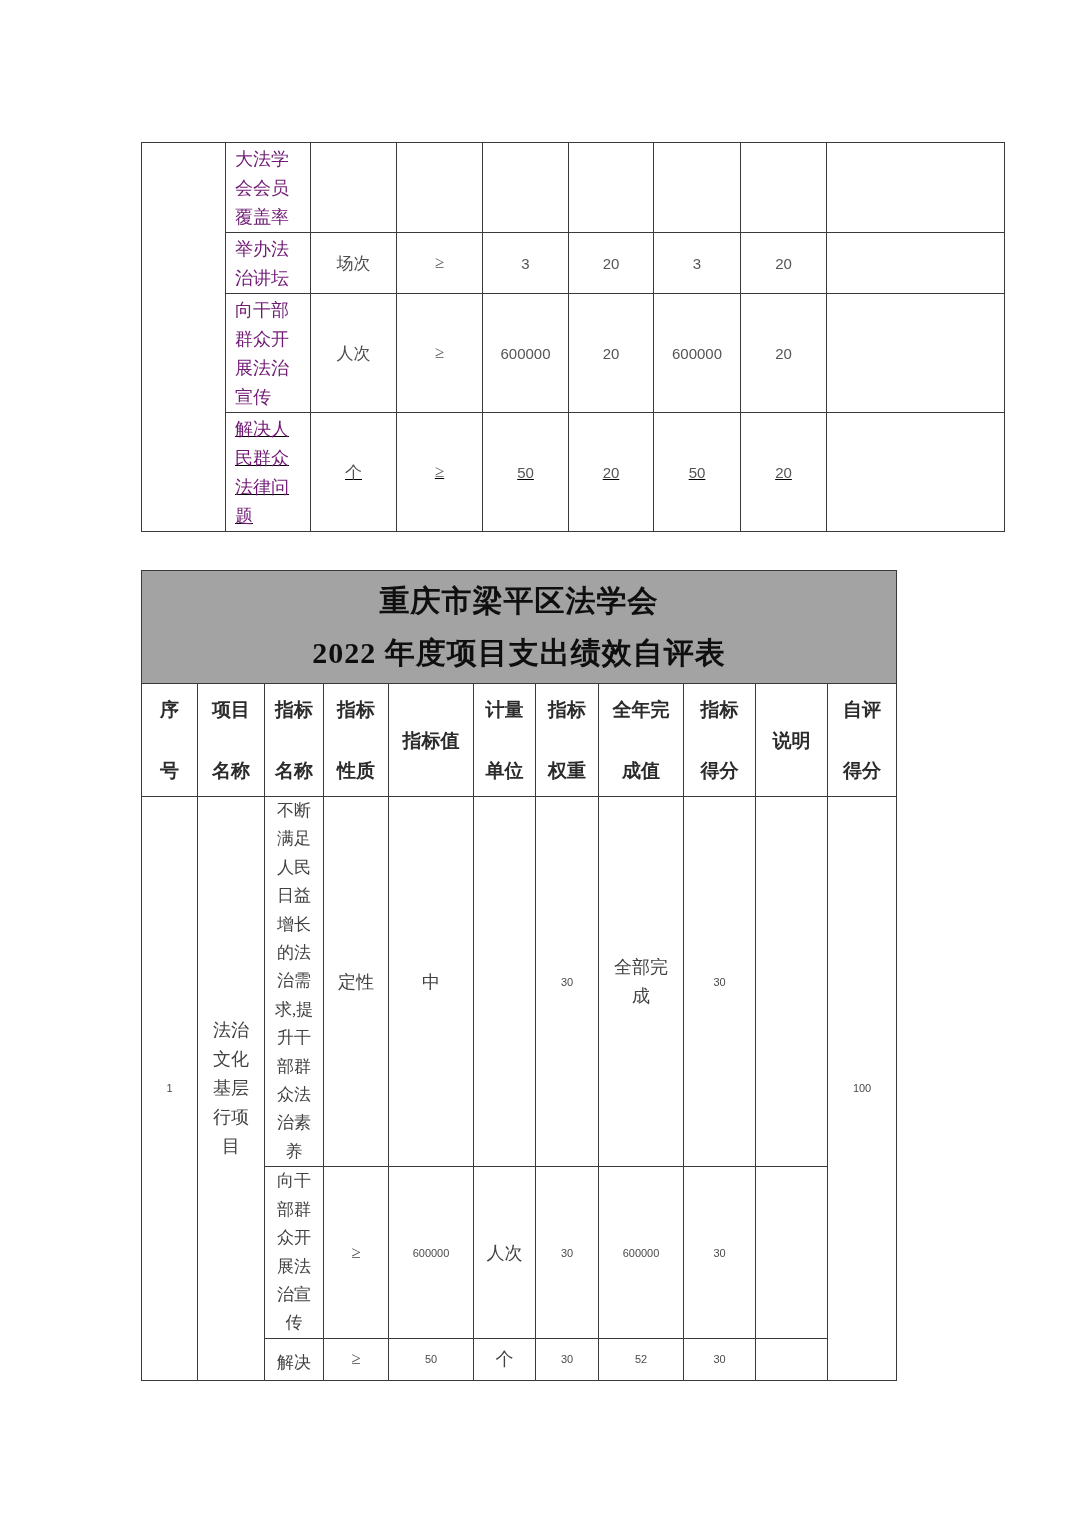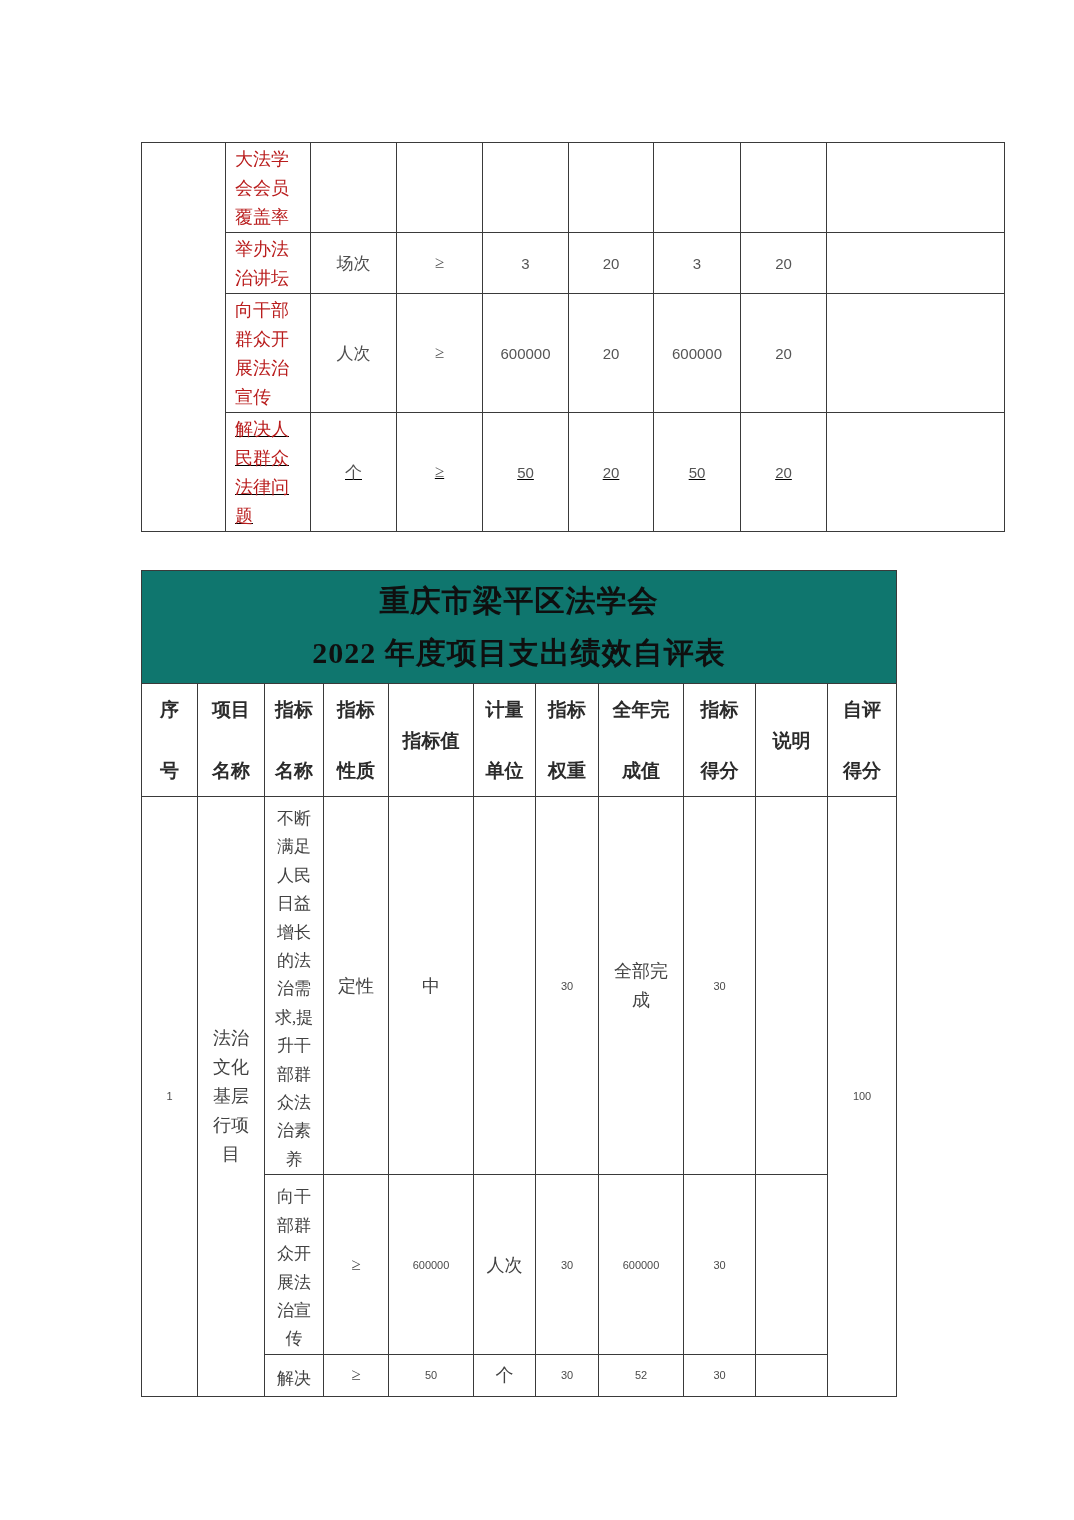--- a/index.html
+++ b/index.html
@@ -16,52 +16,52 @@
   }
 
   
   #top-table{left:141px;top:142px;width:863px;}
   #top-table .tr-a{height:86px;}
   #top-table .tr-b{height:59px;}
   #top-table .tr-c{height:115px;}
   #top-table .tr-d{height:115px;text-decoration:underline;}
   #top-table td.name{vertical-align:top;text-align:left;padding:2px 0 0 9px;}
   #top-table td.name div{
-    width:58px;line-height:29px;font-size:18px;color:#b91c1c;
+    width:58px;line-height:29px;font-size:18px;color:#701a75;
     word-break:break-all;text-align:left;
   }
   #top-table td.cjk{font-size:17px;color:#4f4f4f;}
   #top-table td.sym{font-size:17px;color:#4f4f4f;}
   #top-table td.num{font-size:15px;color:#555555;font-family:"Liberation Sans","DejaVu Sans",sans-serif;}
 
   
   #main-table{left:141px;top:570px;width:755px;}
   #main-table .tr-title{height:113px;}
   #main-table .tr-head{height:113px;}
   #main-table .tr-b1{height:369px;}
   #main-table .tr-b2{height:167px;}
   #main-table .tr-b3{height:42px;}
 
-  .title-cell{background:#0f766e;}
+  .title-cell{background:#a3a3a3;}
   .title-l1,.title-l2{
     text-align:center;font-weight:bold;color:#0f0f0f;
     font-size:30px;line-height:34px;letter-spacing:1px;
   }
   .title-l2{margin-top:18px;}
 
   .tr-head td{color:#2b2b2b;}
   .hd{
     height:82px;display:flex;flex-direction:column;
     align-items:center;justify-content:space-between;
     font-family:"Liberation Sans","DejaVu Sans",sans-serif;
     font-weight:bold;font-size:19px;line-height:21px;
   }
   .hd.single{justify-content:center;}
 
-  #main-table td.ind{vertical-align:top;padding-top:8px;}
+  #main-table td.ind{vertical-align:top;padding-top:0;}
   #main-table td.ind div{
     width:46px;margin:0 auto;line-height:28.4px;font-size:17px;color:#424242;
     word-break:break-all;text-align:center;
   }
   #main-table .tr-b3 td.ind{vertical-align:middle;padding-top:6px;}
   #main-table .tr-b3 td.ind div{line-height:normal;}
   #main-table td.proj div{
     width:40px;margin:8px auto;line-height:29px;font-size:18px;color:#424242;
     word-break:break-all;text-align:center;
   }

